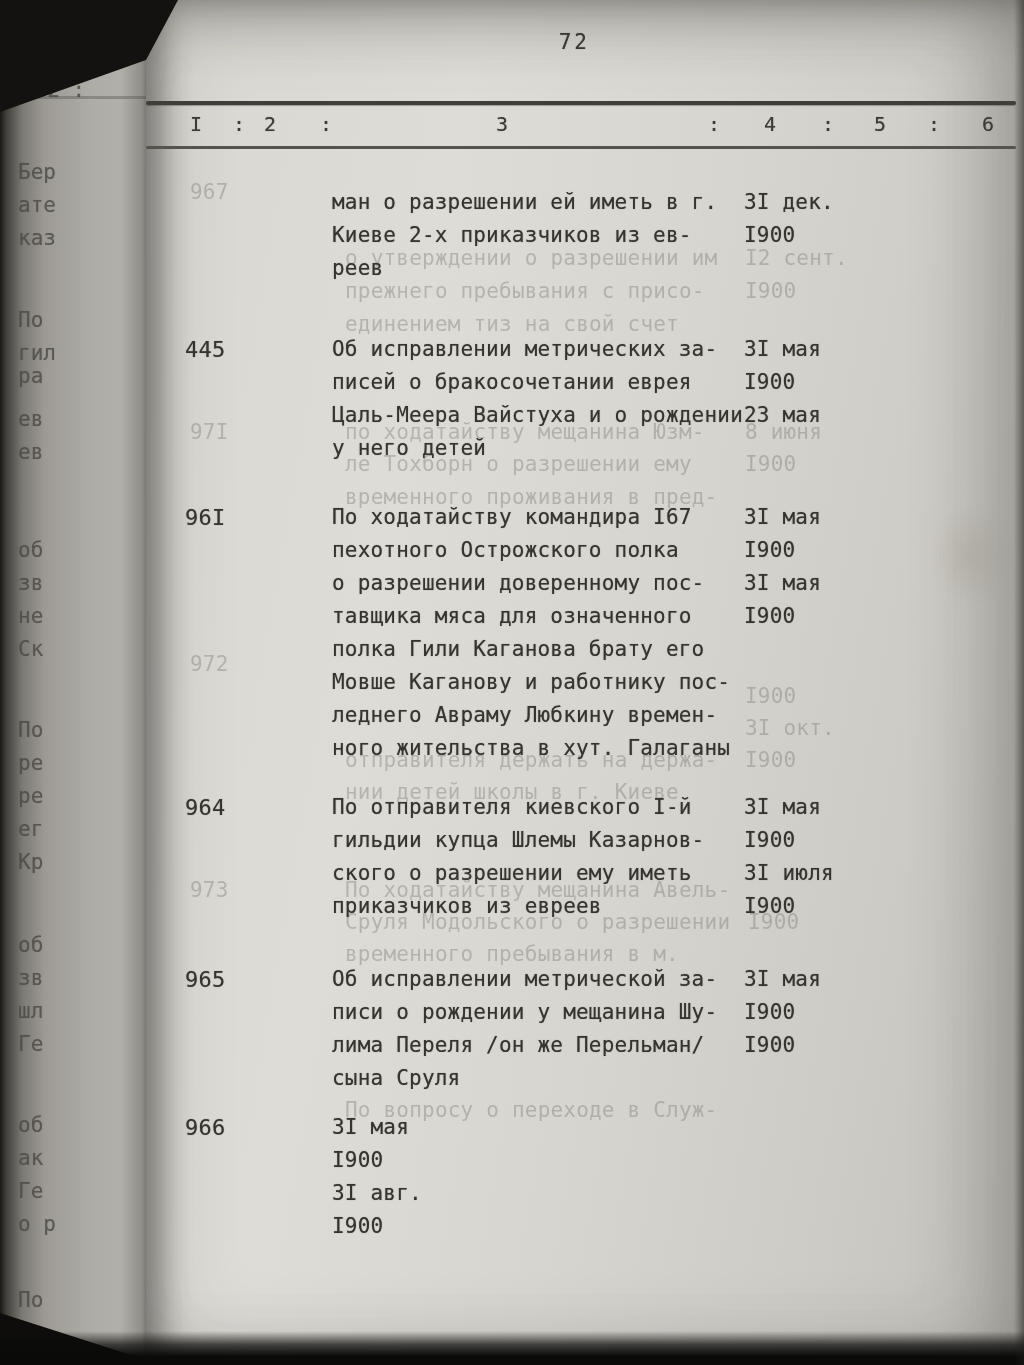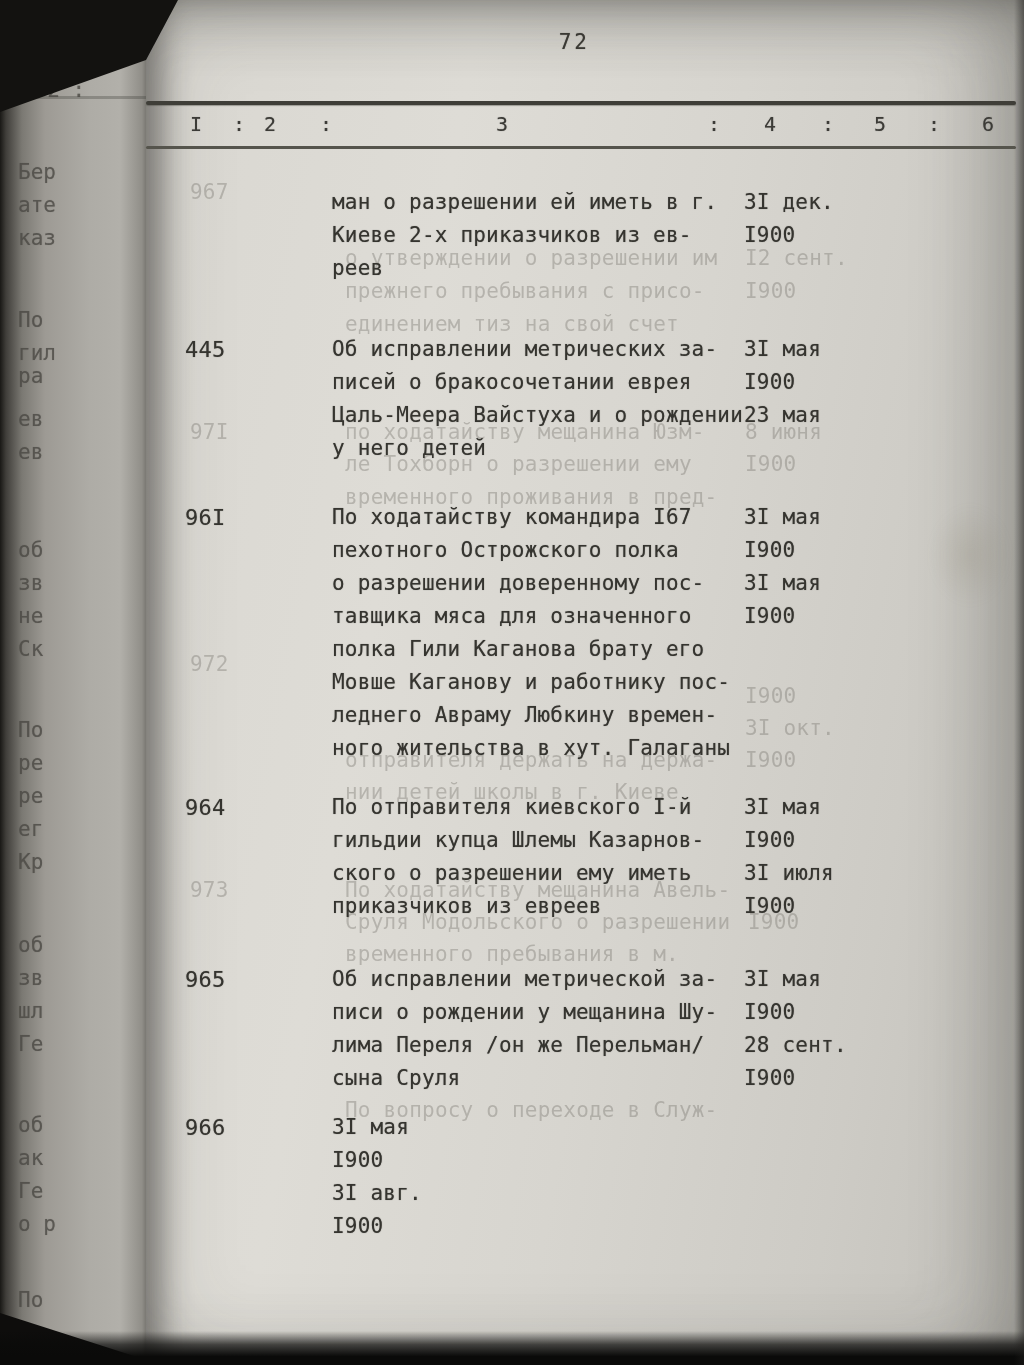--- a/index.html
+++ b/index.html
@@ -205,21 +205,20 @@
         <div class="num">965</div>
         <div class="lines">
           <div class="line">Об исправлении метрической за-</div>
           <div class="line">писи о рождении у мещанина Шу-</div>
           <div class="line">лима Переля /он же Перельман/</div>
           <div class="line">сына Сруля</div>
         </div>
         <div class="dates">
           <div class="line">3I мая</div>
           <div class="line">I900</div>
-          <div class="line">28 сент.</div>
           <div class="line">I900</div>
         </div>
       </div>
       <div class="entry" style="margin-bottom: 0px;">
         <div class="num">966</div>
         <div class="dates">
           <div class="line">3I мая</div>
           <div class="line">I900</div>
           <div class="line">3I авг.</div>
           <div class="line">I900</div>

